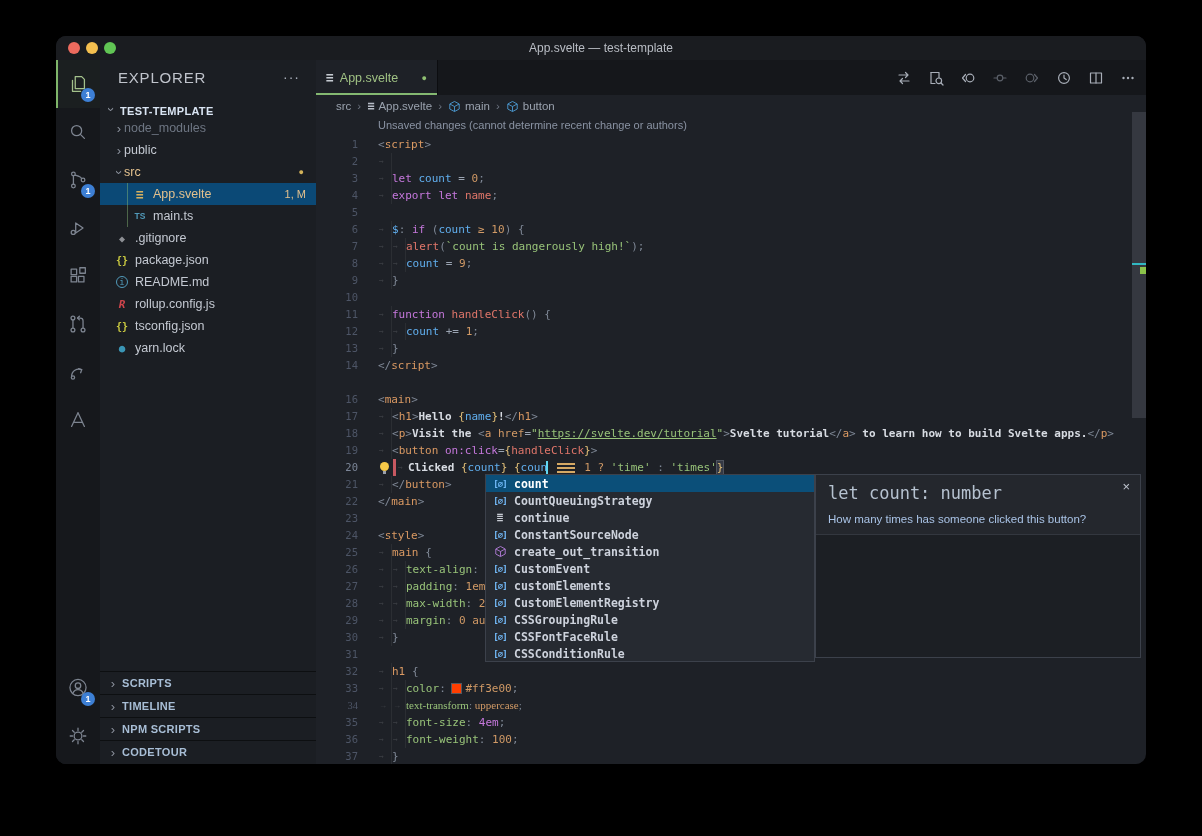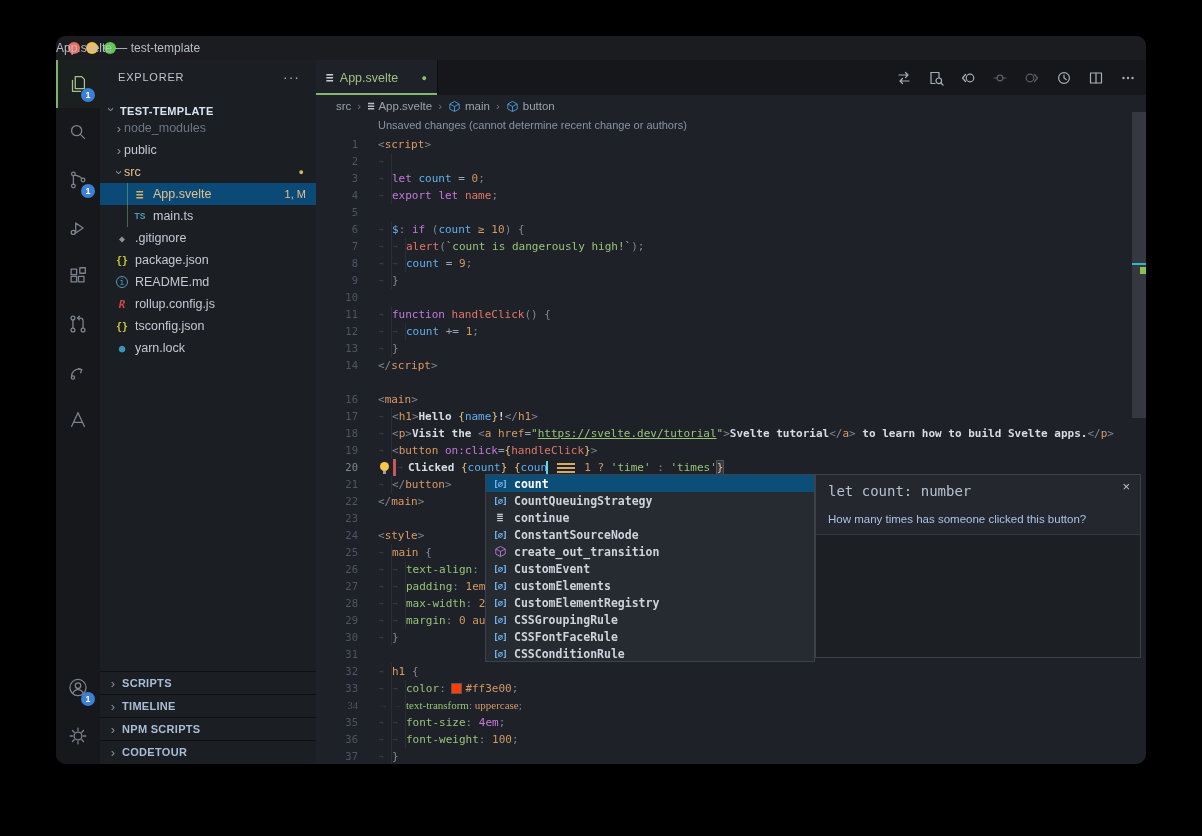--- a/index.html
+++ b/index.html
@@ -4,32 +4,32 @@
 <style>
   html,body{margin:0;padding:0}
   body{width:1202px;height:836px;background:#000;position:relative;overflow:hidden;
        font-family:"Liberation Sans",sans-serif;-webkit-font-smoothing:antialiased}
   #window{position:absolute;left:56px;top:36px;width:1090px;height:728px;background:#1e2127;
           border-radius:10px;overflow:hidden;box-shadow:0 30px 80px rgba(0,0,0,.8)}
   
   #titlebar{position:absolute;left:0;top:0;width:100%;height:24px;background:#1a1c20}
   .tl{position:absolute;top:6px;width:12px;height:12px;border-radius:50%}
   #tl-close{left:12px;background:#ec6a5e}#tl-min{left:30px;background:#f4bf4f}#tl-max{left:48px;background:#61c554}
-  #title{position:absolute;width:100%;text-align:left;line-height:24px;font-size:12px;color:#b9bdc4}
+  #title{position:absolute;width:100%;text-align:center;line-height:24px;font-size:12px;color:#b9bdc4}
   
   #activitybar{position:absolute;left:0;top:24px;width:44px;height:704px;background:#16181c}
   .act-item{position:relative;width:44px;height:48px;display:flex;align-items:center;justify-content:center;color:#7d8490;cursor:pointer}
   .act-item.active{color:#a3c18b;box-shadow:inset 2px 0 0 #7fb56a;background:rgba(130,180,110,.05)}
   .act-badge{position:absolute;right:5px;bottom:6px;background:#3d7fd4;color:#fff;font-size:9px;width:14px;height:14px;
              border-radius:50%;text-align:center;line-height:14px;font-weight:700}
   #actbottom{position:absolute;left:0;bottom:4px;width:44px}
   
   #sidebar{position:absolute;left:44px;top:24px;width:216px;height:704px;background:#1b1e23}
   #sb-head{position:absolute;top:0;left:0;right:0;height:35px}
-  #sb-head .lbl{position:absolute;left:18px;line-height:35px;font-size:11px;letter-spacing:.8px;color:#c0c4cc}
+  #sb-head .lbl{position:absolute;left:18px;line-height:35px;font-size:15px;letter-spacing:.8px;color:#c0c4cc}
   #sb-dots{position:absolute;right:16px;line-height:35px;color:#a7adb8;font-size:14px;letter-spacing:1px;cursor:pointer}
   #sb-section{position:absolute;top:35px;left:0;right:10px;height:22px;display:flex;align-items:flex-end;cursor:pointer}
   #sb-section .chev{margin:0 4px 0 6px}
   #sb-section .lbl{font-size:11px;font-weight:700;color:#d9e4f2;letter-spacing:.3px}
   #tree{position:absolute;top:57px;left:0;right:0}
   .trow{height:22px;display:flex;align-items:center;font-size:12.5px;color:#c4c9d2;cursor:pointer;position:relative}
   .trow.sel{background:#0b4976}
   .trow.dim .lbl{color:#6e7683}
   .trow.mod .lbl{color:#e2c08d}
   .chev{color:#8b919c;font-size:13px;width:10px;display:inline-block;text-align:center;flex:none}
@@ -105,21 +105,21 @@
   .sug{height:17px;display:flex;align-items:center;color:#cdd2dc;font-weight:700;cursor:pointer}
   .sug.selected{background:#0b4f79;color:#fff}
   .sug .si{width:16px;margin:0 6px;flex:none;text-align:center}
   .si-var{color:#75beff;font-size:9px;letter-spacing:-1px}
   .si-kw{color:#c8ccd4;font-size:11px}
   .si-mod{color:#b57edb;display:flex;justify-content:center}
   
   #docs{position:absolute;left:759px;top:438px;width:326px;height:184px;background:#1c1f24;
         border:1px solid #3c414b;box-sizing:border-box;z-index:5}
   #docs .head{position:absolute;left:0;top:0;right:0;height:59px;background:#24272d;border-bottom:1px solid #33373f}
-  #docs .sig{position:absolute;left:12px;top:8px;font-family:"DejaVu Sans Mono",monospace;font-size:14px;color:#b6c2d0}
+  #docs .sig{position:absolute;left:12px;top:8px;font-family:"DejaVu Sans Mono",monospace;font-size:17px;color:#b6c2d0}
   #docs .desc{position:absolute;left:12px;top:38px;font-size:11.5px;color:#a9c3e6}
   #docs .close{position:absolute;right:10px;top:4px;color:#c0c6d0;font-size:13px;cursor:pointer}
   svg{display:block}
 </style>
 </head>
 <body>
 
 <div id="window">
   <div id="titlebar">
     <span class="tl" id="tl-close"></span>

